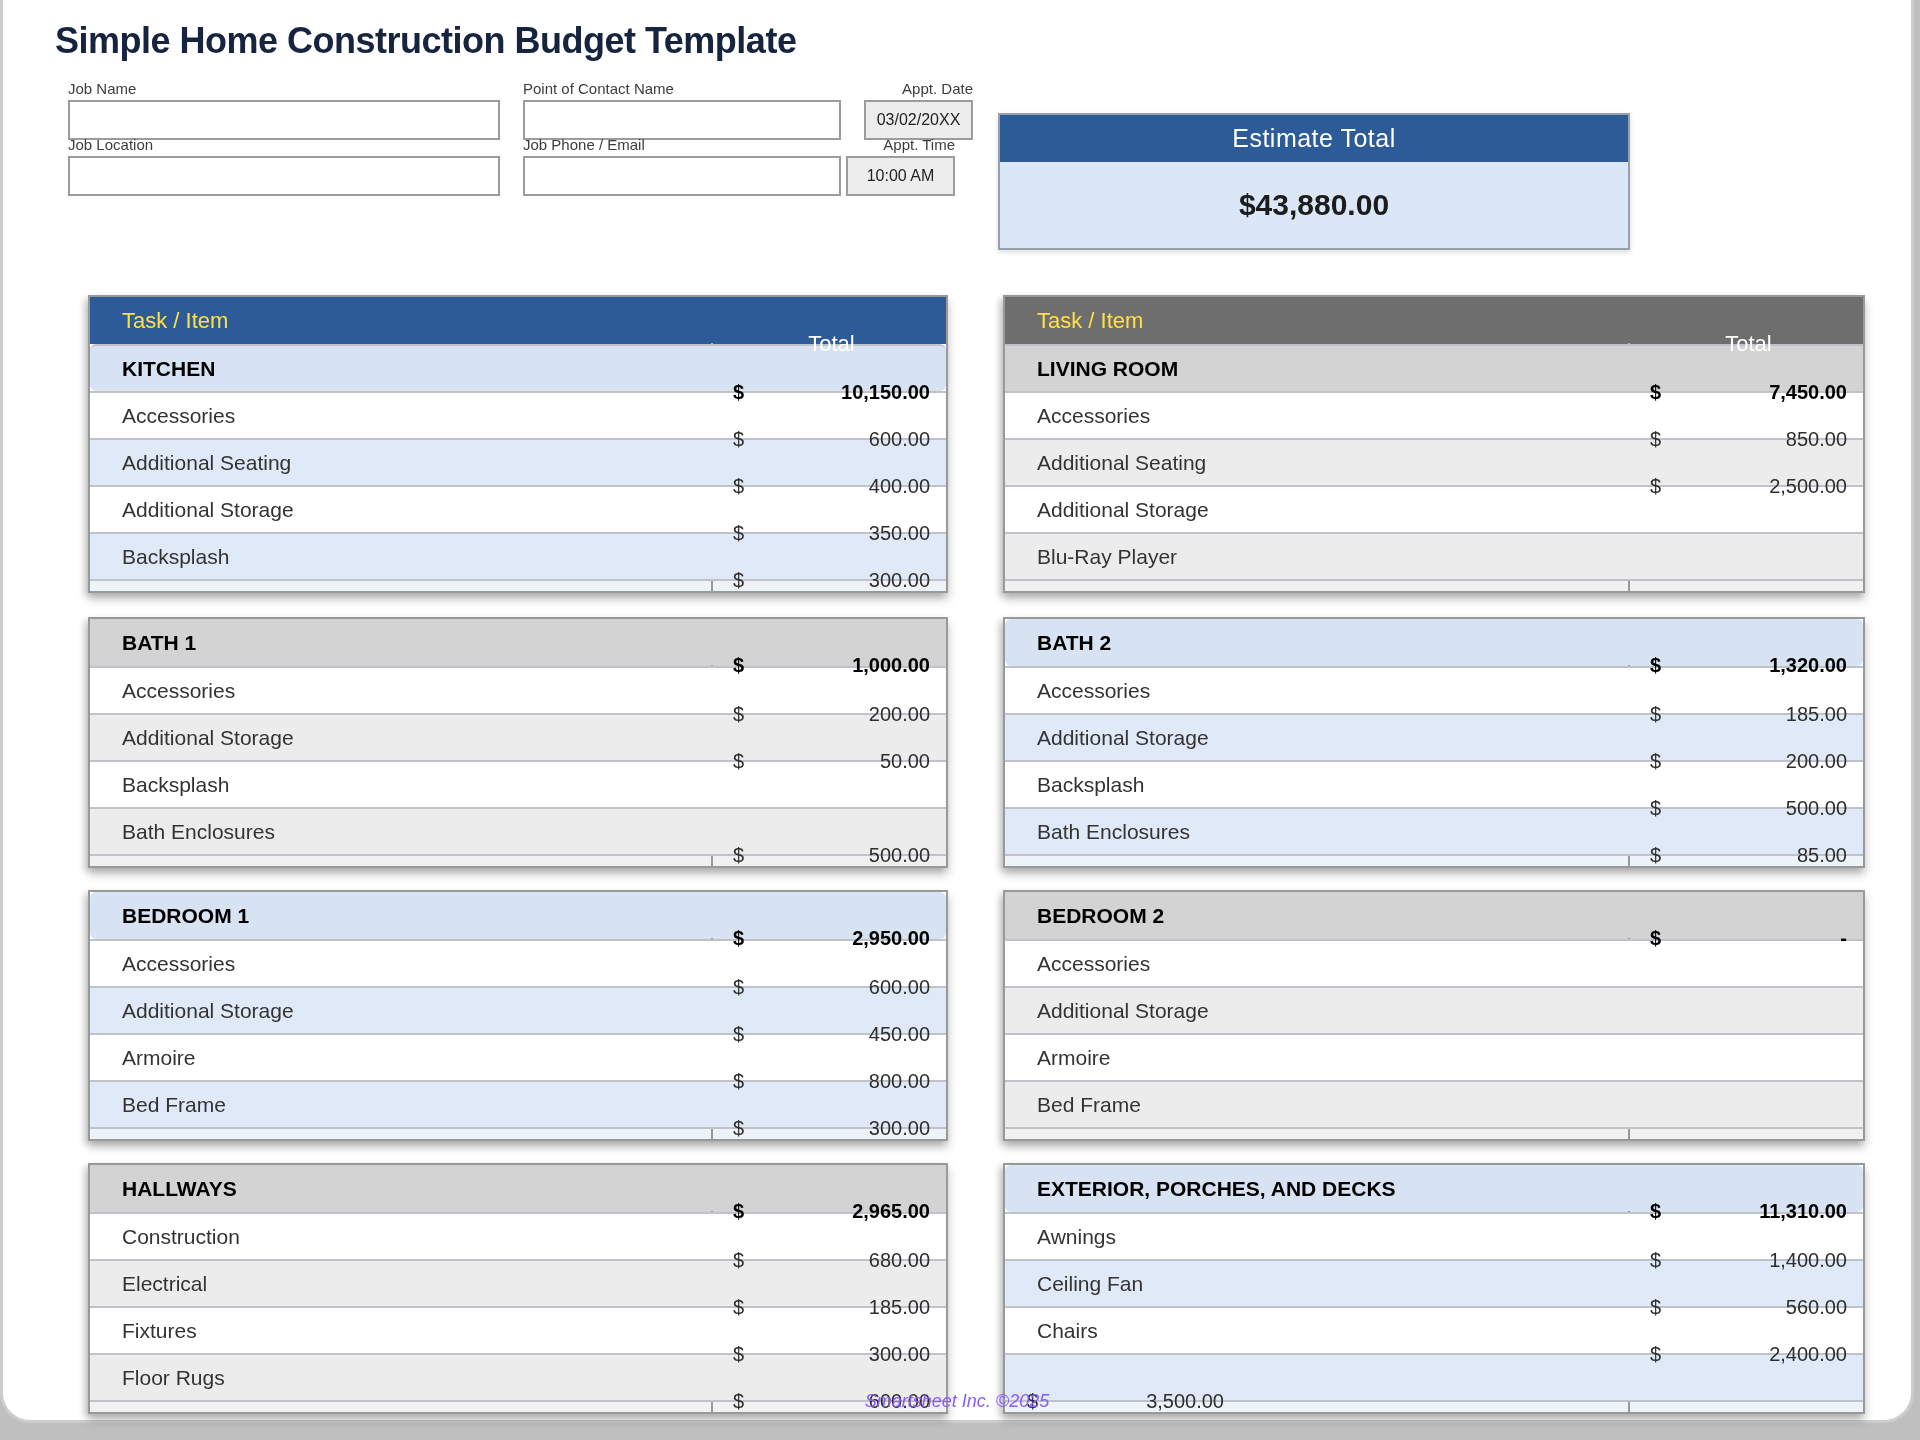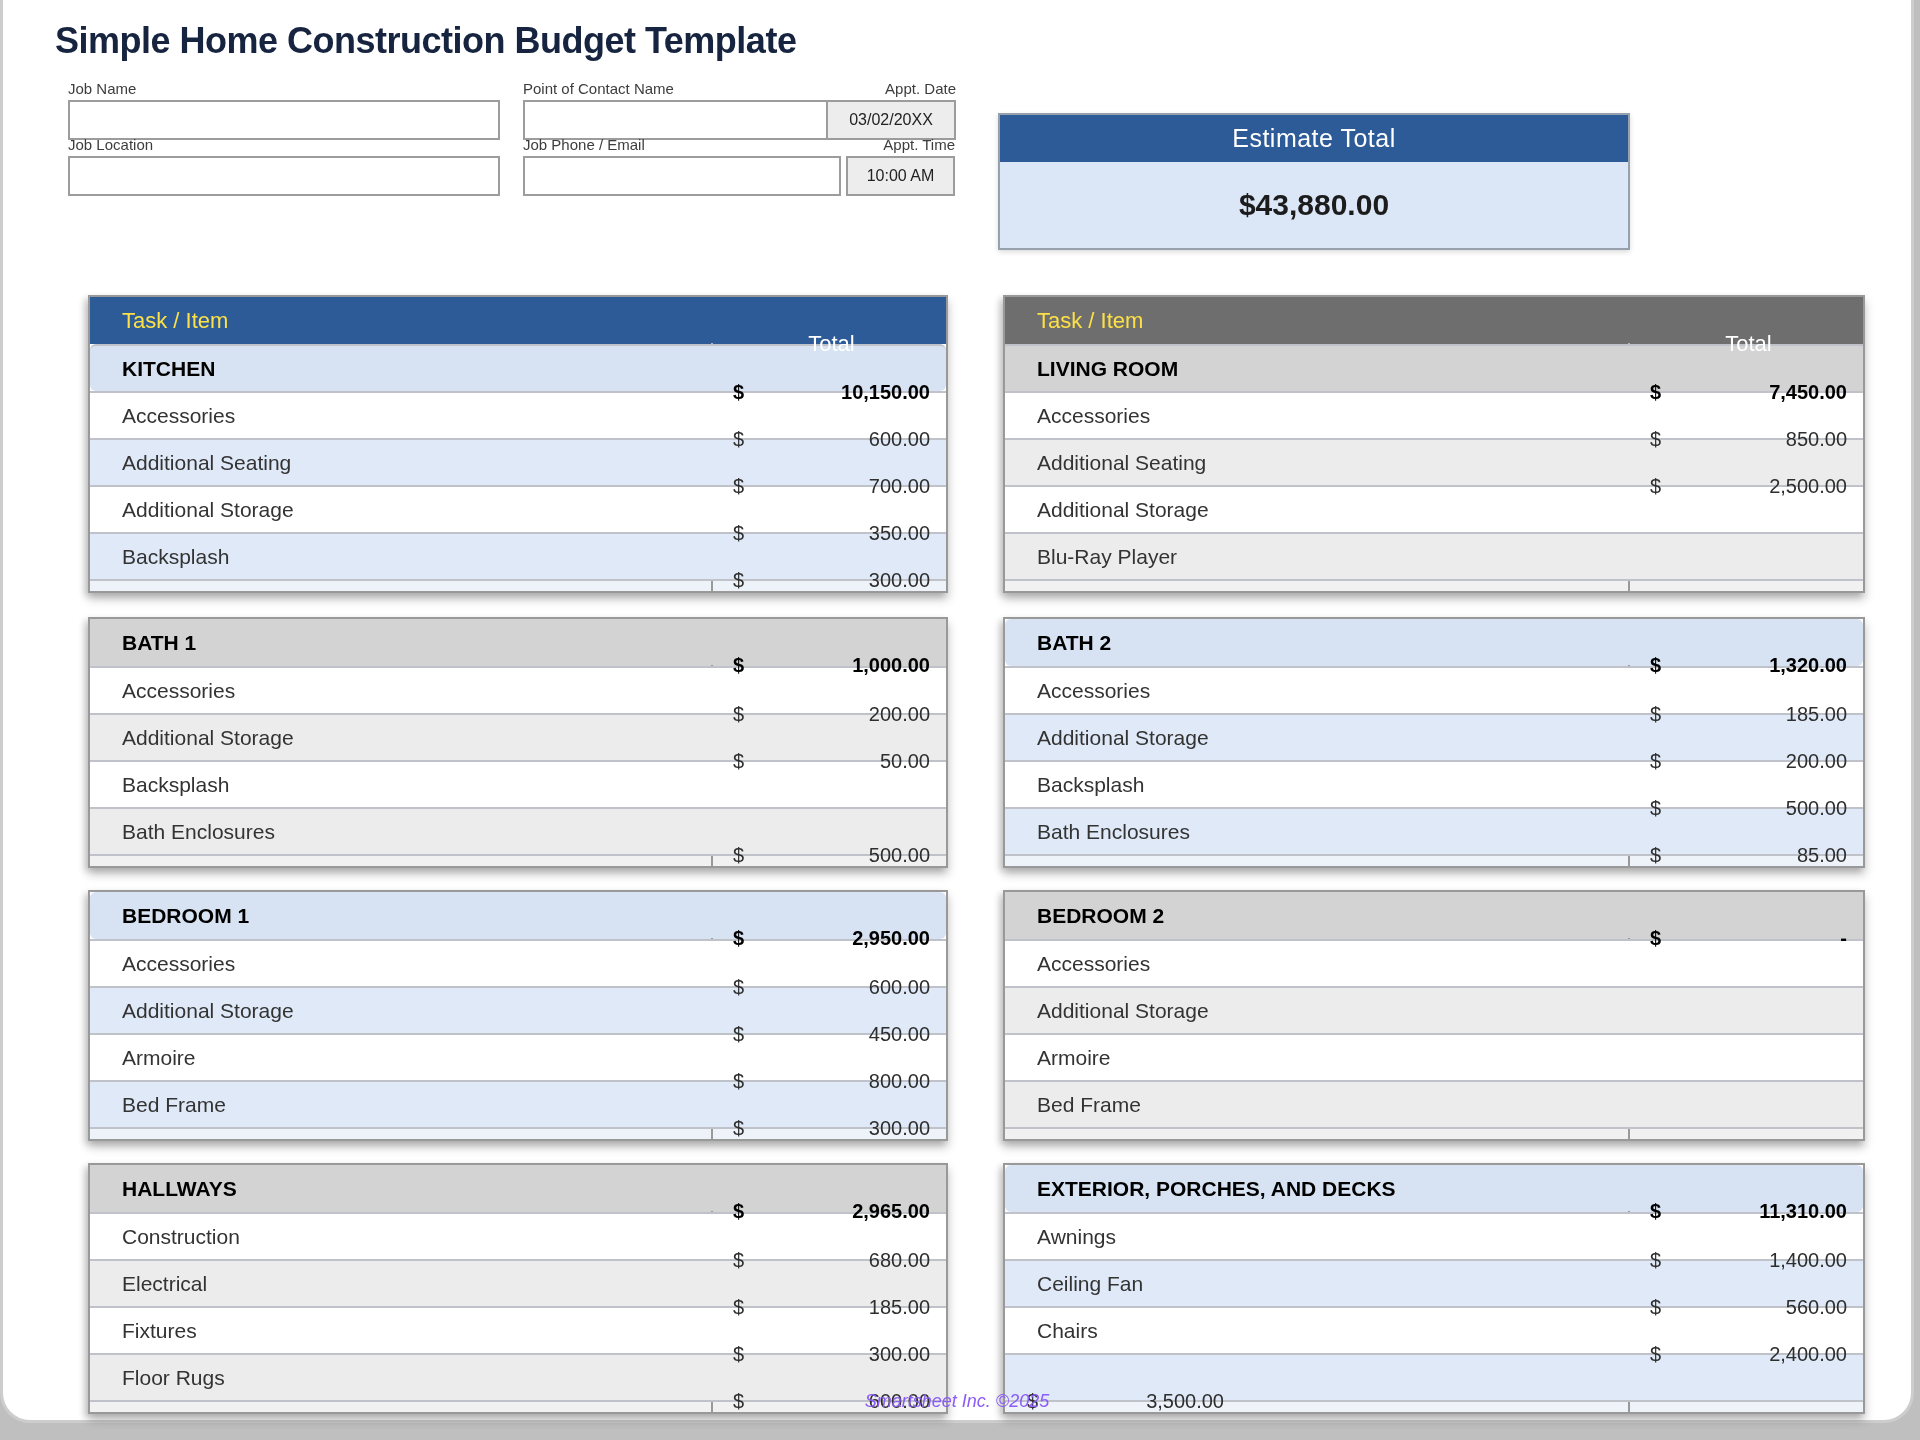--- a/index.html
+++ b/index.html
@@ -71,21 +71,21 @@
     <input class="finput" type="text" value="" style="">
   </div>
   <div class="fblock" style="left:520px;top:80px;width:318px;">
     <span class="flabel">Point of Contact Name</span>
     <input class="finput" type="text" value="" style="">
   </div>
   <div class="fblock" style="left:520px;top:136px;width:318px;">
     <span class="flabel">Job Phone / Email</span>
     <input class="finput" type="text" value="" style="">
   </div>
-  <div class="fblock" style="left:823px;top:80px;width:130px;">
+  <div class="fblock" style="left:861px;top:80px;width:109px;">
     <span class="flabel lbl-right">Appt. Date</span>
     <div class="fcell">03/02/20XX</div>
   </div>
   <div class="fblock" style="left:843px;top:136px;width:109px;">
     <span class="flabel lbl-right">Appt. Time</span>
     <div class="fcell">10:00 AM</div>
   </div>
 
   <div class="estimate">
     <div class="est-header">Estimate Total</div>
@@ -110,21 +110,21 @@
             <div class="cell name">Accessories</div>
             <div class="cell total">
               <span class="cur">$</span>
               <span class="amt">600.00</span>
             </div>
           </div>
           <div class="trow alt">
             <div class="cell name">Additional Seating</div>
             <div class="cell total">
               <span class="cur">$</span>
-              <span class="amt">700.00</span>
+              <span class="amt">400.00</span>
             </div>
           </div>
           <div class="trow ">
             <div class="cell name">Additional Storage</div>
             <div class="cell total">
               <span class="cur">$</span>
               <span class="amt">350.00</span>
             </div>
           </div>
           <div class="trow alt">

